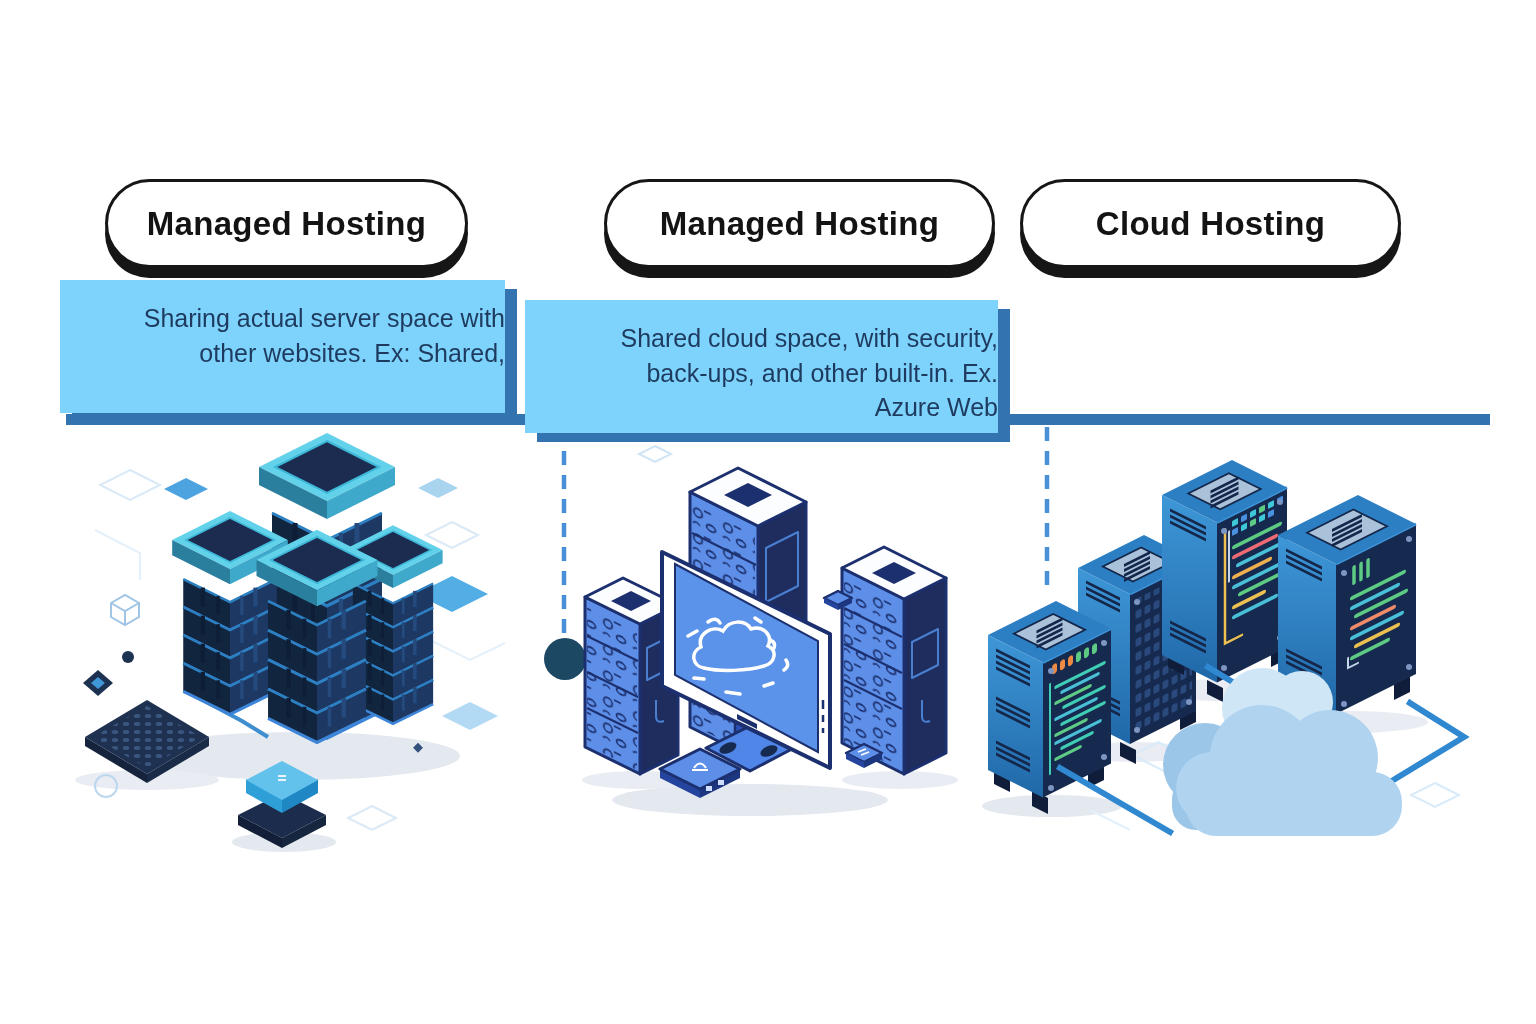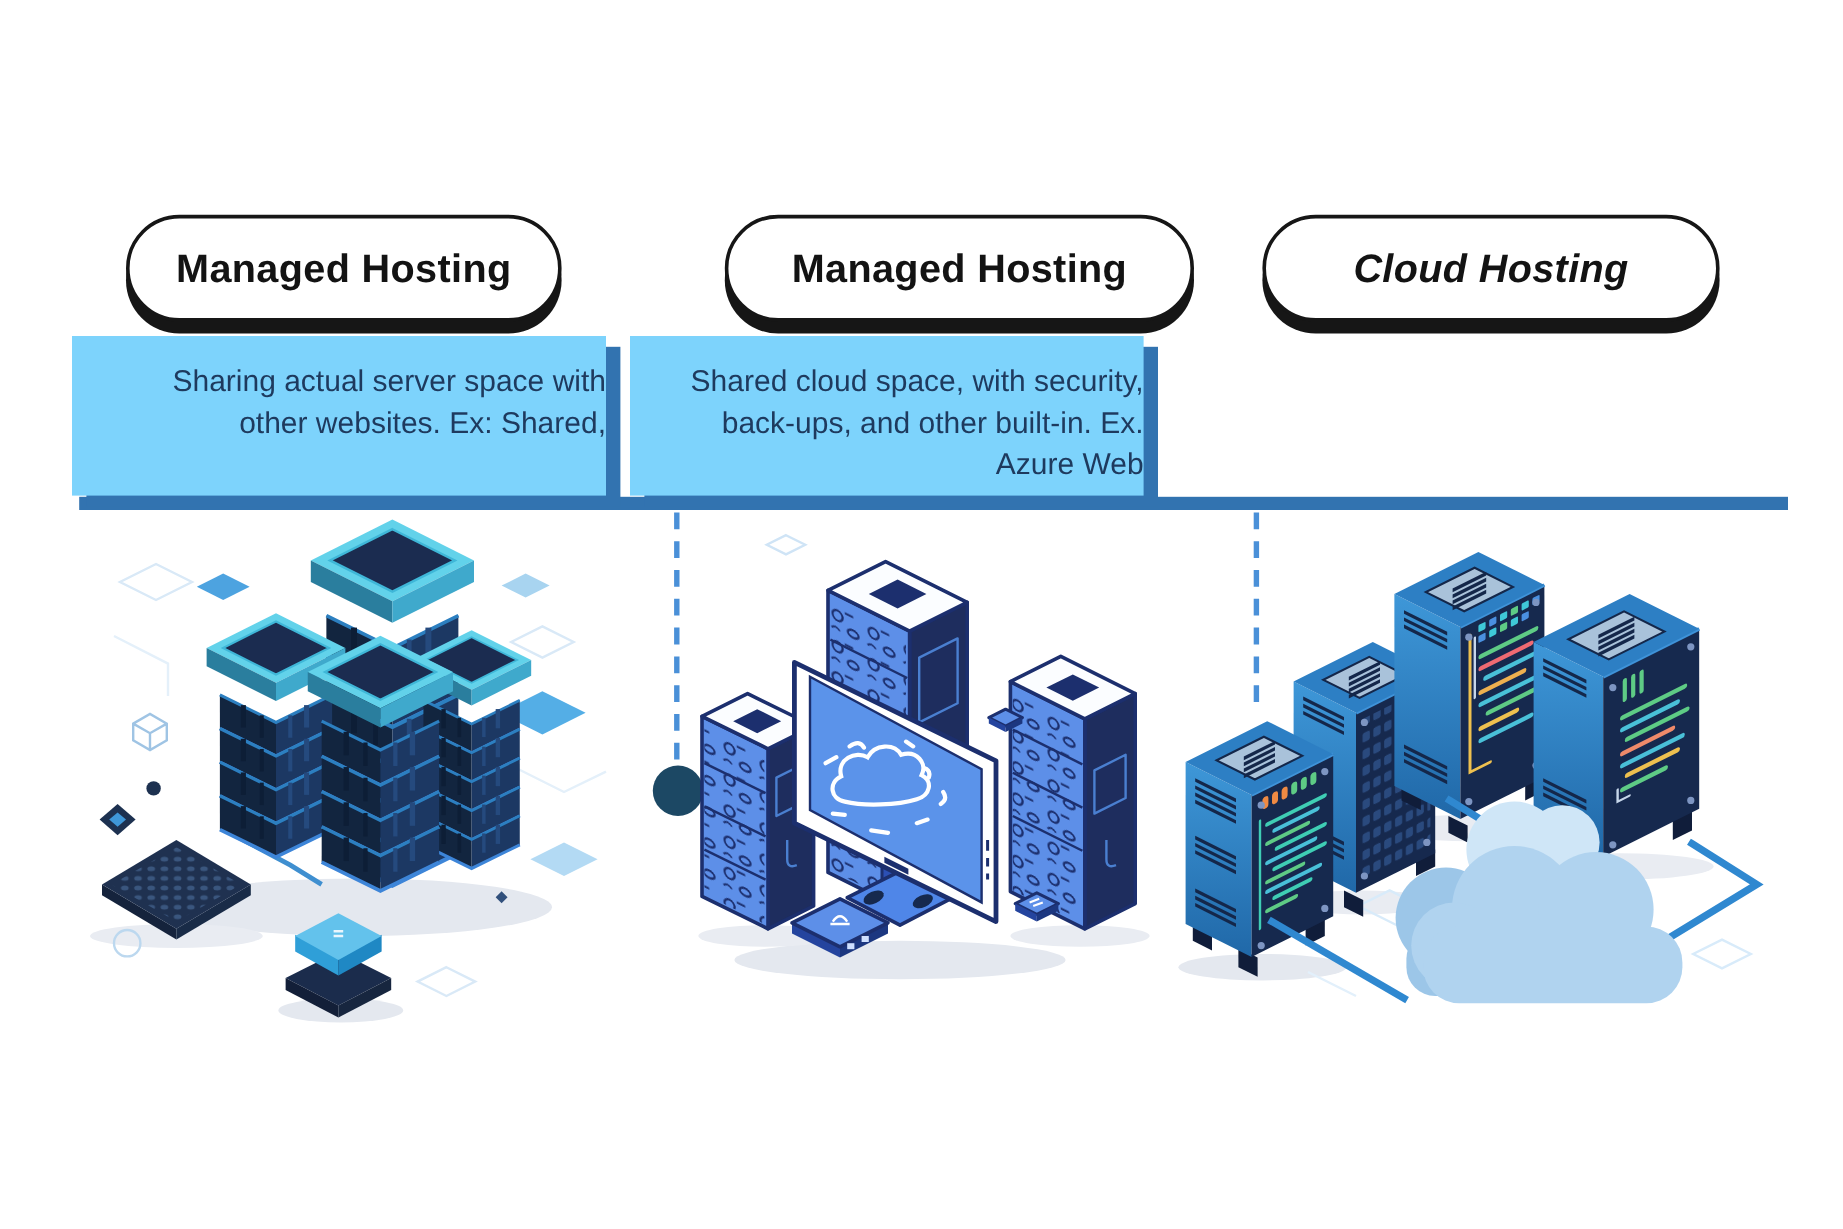--- a/index.html
+++ b/index.html
@@ -4,26 +4,26 @@
 <style>
   html,body{margin:0;padding:0;background:#ffffff;}
   .stage{position:relative;width:1536px;height:1024px;background:#ffffff;overflow:hidden;
          font-family:"Liberation Sans",sans-serif;}
   .art{position:absolute;left:0;top:0;width:1536px;height:1024px;}
   .pill{position:absolute;top:179px;height:83px;background:#ffffff;border:3.5px solid #161616;
         border-radius:48px;box-shadow:0 10px 0 0 #161616;display:flex;align-items:center;
         justify-content:center;font-size:33px;font-weight:700;color:#131313;letter-spacing:.3px;z-index:3;}
   #pill-0{left:105px;width:357px;}
   #pill-1{left:604px;width:385px;}
-  #pill-2{left:1052px;width:375px;font-style:italic;}
+  #pill-2{left:1020px;width:375px;}
   .desc{position:absolute;top:280px;height:133px;box-sizing:border-box;background:#7dd3fc;
         box-shadow:12px 9px 0 0 #3273b0;color:#1e3a5e;font-size:25px;line-height:34.5px;
         text-align:right;padding-top:21px;z-index:2;}
   #desc-0{left:60px;width:445px;}
-  #desc-1{left:525px;width:428px;}
+  #desc-1{left:525px;width:473px;margin-top:20px;}
   #desc-2{left:1013px;width:465px;}
   .dline{display:block;}
   .baseline-bar{position:absolute;left:66px;top:414px;width:1424px;height:11px;background:#3273b0;z-index:1;}
 </style>
 </head>
 <body>
 
 <div class="stage">
 
   <svg class="art" viewBox="0 0 1536 1024" xmlns="http://www.w3.org/2000/svg">

